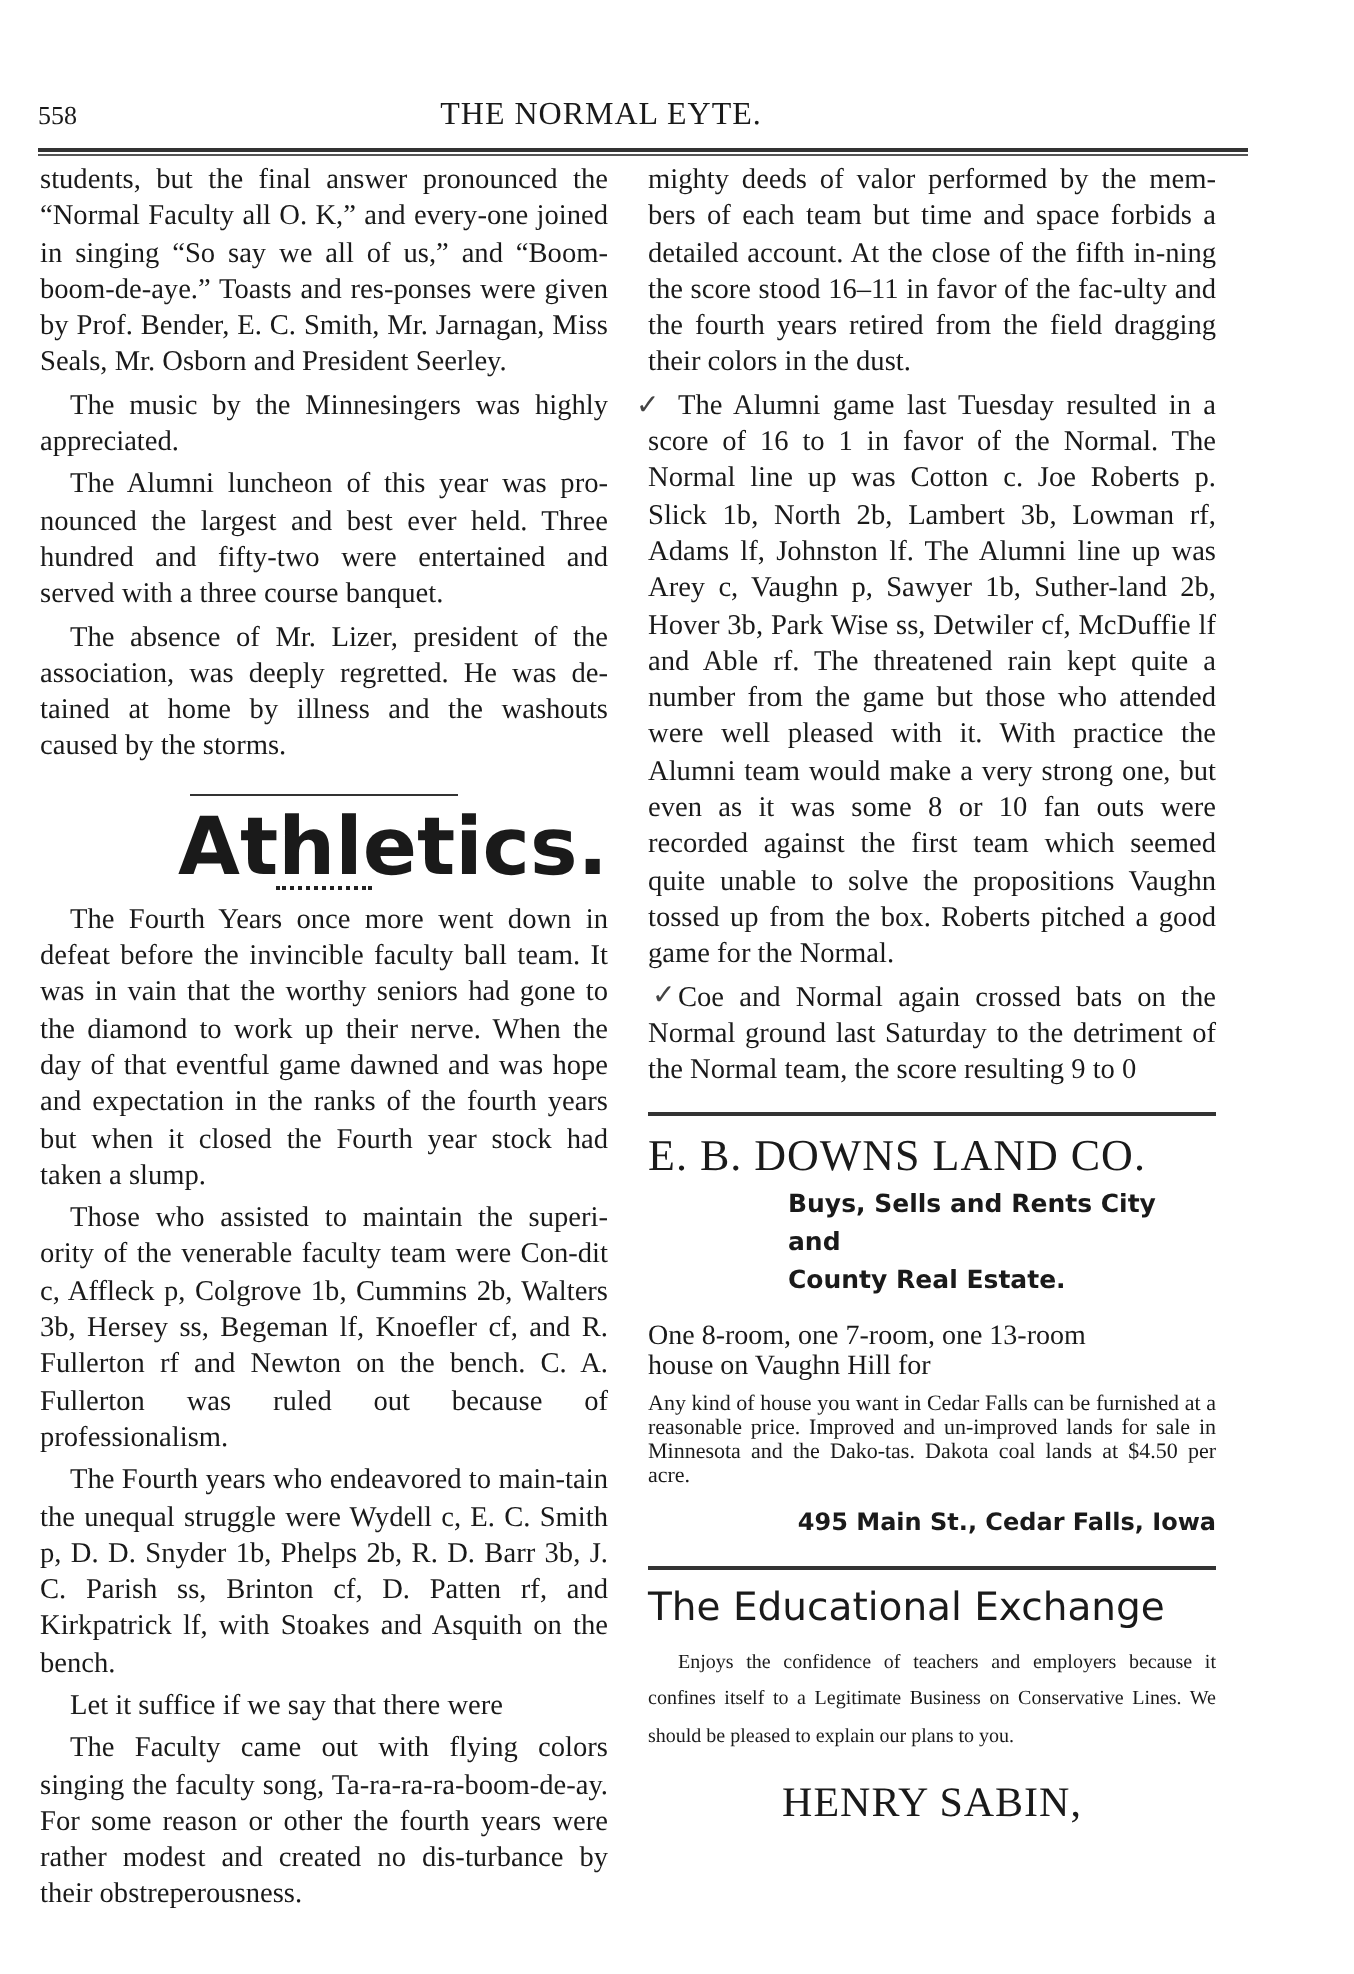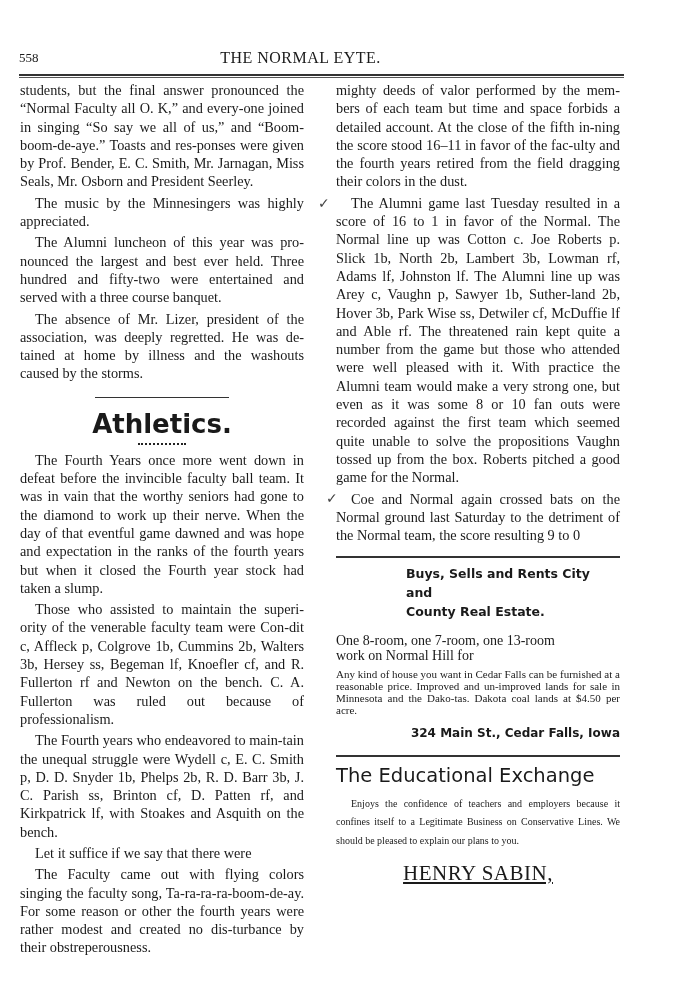--- a/index.html
+++ b/index.html
@@ -5,35 +5,35 @@
   html, body { margin: 0; padding: 0; }
   body {
     width: 677px; height: 987px; background: #ffffff; position: relative; overflow: hidden;
     font-family: "DejaVu Serif", "Liberation Serif", serif; color: #1a1a1a;
   }
   .page-num { position: absolute; left: 19px; top: 50px; font-size: 13px; font-family: "Liberation Serif", serif; }
   .running-head { position: absolute; left: 0; width: 601px; top: 49px; text-align: center; font-size: 16px; letter-spacing: 0.5px; font-family: "Liberation Serif", serif; }
   .head-rule { position: absolute; left: 19px; width: 605px; top: 74px; height: 4px; border-top: 2px solid #333; border-bottom: 1px solid #555; box-sizing: border-box; }
   .col { position: absolute; top: 81px; font-family: "Liberation Serif", serif; font-size: 14.3px; line-height: 18.3px; text-align: justify; }
   .col-left { left: 20px; width: 284px; }
-  .col-right { left: 336px; width: 284px; }
+  .col-right { left: 324px; width: 284px; }
   .col p { margin: 0 0 3px 0; text-indent: 15px; }
   .col p.noindent { text-indent: 0; }
   .section-rule { width: 134px; height: 1px; background: #333; margin: 14px auto 0 auto; }
-  .section-title { text-align: center; font-family: "DejaVu Sans", sans-serif; font-weight: bold; font-size: 26px; line-height: 36px; margin: 8px 0 0 0; }
+  .section-title { text-align: right; font-family: "DejaVu Sans", sans-serif; font-weight: bold; font-size: 40px; line-height: 36px; margin: 8px 0 0 0; }
   .section-dots { width: 48px; margin: 1px auto 6px auto; border-top: 2px dotted #222; height: 0; }
   .ad-rule { height: 2px; background: #333; margin: 12px 0 6px 0; }
   .ad-title { font-family: "Liberation Serif", serif; font-size: 22px; letter-spacing: 0.5px; line-height: 28px; text-align: left; }
   .ad-sub { font-family: "DejaVu Sans", sans-serif; font-weight: bold; font-size: 12.5px; line-height: 19px; margin-left: 70px; text-align: left; }
   .ad-offer { font-family: "Liberation Serif", serif; font-size: 14px; line-height: 15px; margin-top: 12px; text-align: left; }
   .ad-fine { font-family: Liberation Serif, serif; font-size: 11px; line-height: 12px; margin-top: 5px; text-align: justify; }
   .ad-addr { font-family: "DejaVu Sans", sans-serif; font-weight: bold; font-size: 12px; text-align: right; margin-top: 8px; }
   .ex-title { font-family: "DejaVu Sans", sans-serif; font-size: 19.5px; line-height: 26px; margin-top: 2px; text-align: left; }
   .ex-body { font-family: "Liberation Serif", serif; font-size: 10px; line-height: 18.5px; margin-top: 6px; text-align: justify; text-indent: 15px; }
-  .ex-name { font-family: "Liberation Serif", serif; font-size: 21px; letter-spacing: 0.5px; text-align: center; margin-top: 10px; line-height: 26px; text-decoration: underline; }
+  .ex-name { font-family: "Liberation Serif", serif; font-size: 21px; letter-spacing: 0.5px; text-align: center; margin-top: 10px; line-height: 26px; }
   .ex-addr { display: flex; justify-content: flex-start; font-family: "Liberation Serif", serif; font-size: 13px; margin-top: 2px; }
   .ex-addr .city { margin-left: 22px; font-variant: small-caps; }
   .checkmark { position: absolute; font-family: "DejaVu Sans", sans-serif; font-size: 14px; color: #444; }
 </style>
 </head>
 <body>
 
 <div class="page-num">558</div>
 <div class="running-head">THE NORMAL EYTE.</div>
 <div class="head-rule"></div>
@@ -55,28 +55,29 @@
   <p>The Faculty came out with flying colors singing the faculty song, Ta-ra-ra-ra-boom-de-ay. For some reason or other the fourth years were rather modest and created no dis-turbance by their obstreperousness.</p>
 </div>
 
 <div class="col col-right">
   <p class="noindent">mighty deeds of valor performed by the mem-bers of each team but time and space forbids a detailed account. At the close of the fifth in-ning the score stood 16–11 in favor of the fac-ulty and the fourth years retired from the field dragging their colors in the dust.</p>
   <p>The Alumni game last Tuesday resulted in a score of 16 to 1 in favor of the Normal. The Normal line up was Cotton c. Joe Roberts p. Slick 1b, North 2b, Lambert 3b, Lowman rf, Adams lf, Johnston lf. The Alumni line up was Arey c, Vaughn p, Sawyer 1b, Suther-land 2b, Hover 3b, Park Wise ss, Detwiler cf, McDuffie lf and Able rf. The threatened rain kept quite a number from the game but those who attended were well pleased with it. With practice the Alumni team would make a very strong one, but even as it was some 8 or 10 fan outs were recorded against the first team which seemed quite unable to solve the propositions Vaughn tossed up from the box. Roberts pitched a good game for the Normal.</p>
   <p>Coe and Normal again crossed bats on the Normal ground last Saturday to the detriment of the Normal team, the score resulting 9 to 0</p>
 
   <div class="ad-rule"></div>
   <div>
+    <div class="ad-title">E. B. DOWNS LAND CO.</div>
     <div class="ad-sub">Buys, Sells and Rents City and</div>
     <div class="ad-sub">County Real Estate.</div>
     <div class="ad-offer">
       <div>One 8-room, one 7-room, one 13-room</div>
-      <div>work on Normal Hill for</div>
+      <div>house on Vaughn Hill for</div>
     </div>
     <div class="ad-fine">Any kind of house you want in Cedar Falls can be furnished at a reasonable price. Improved and un-improved lands for sale in Minnesota and the Dako-tas. Dakota coal lands at $4.50 per acre.</div>
-    <div class="ad-addr">324 Main St., Cedar Falls, Iowa</div>
+    <div class="ad-addr">495 Main St., Cedar Falls, Iowa</div>
   </div>
 
   <div class="ad-rule"></div>
   <div>
     <div class="ex-title">The Educational Exchange</div>
     <div class="ex-body">Enjoys the confidence of teachers and employers because it confines itself to a Legitimate Business on Conservative Lines. We should be pleased to explain our plans to you.</div>
     <div class="ex-name">HENRY SABIN,</div>
   </div>
 </div>
 

